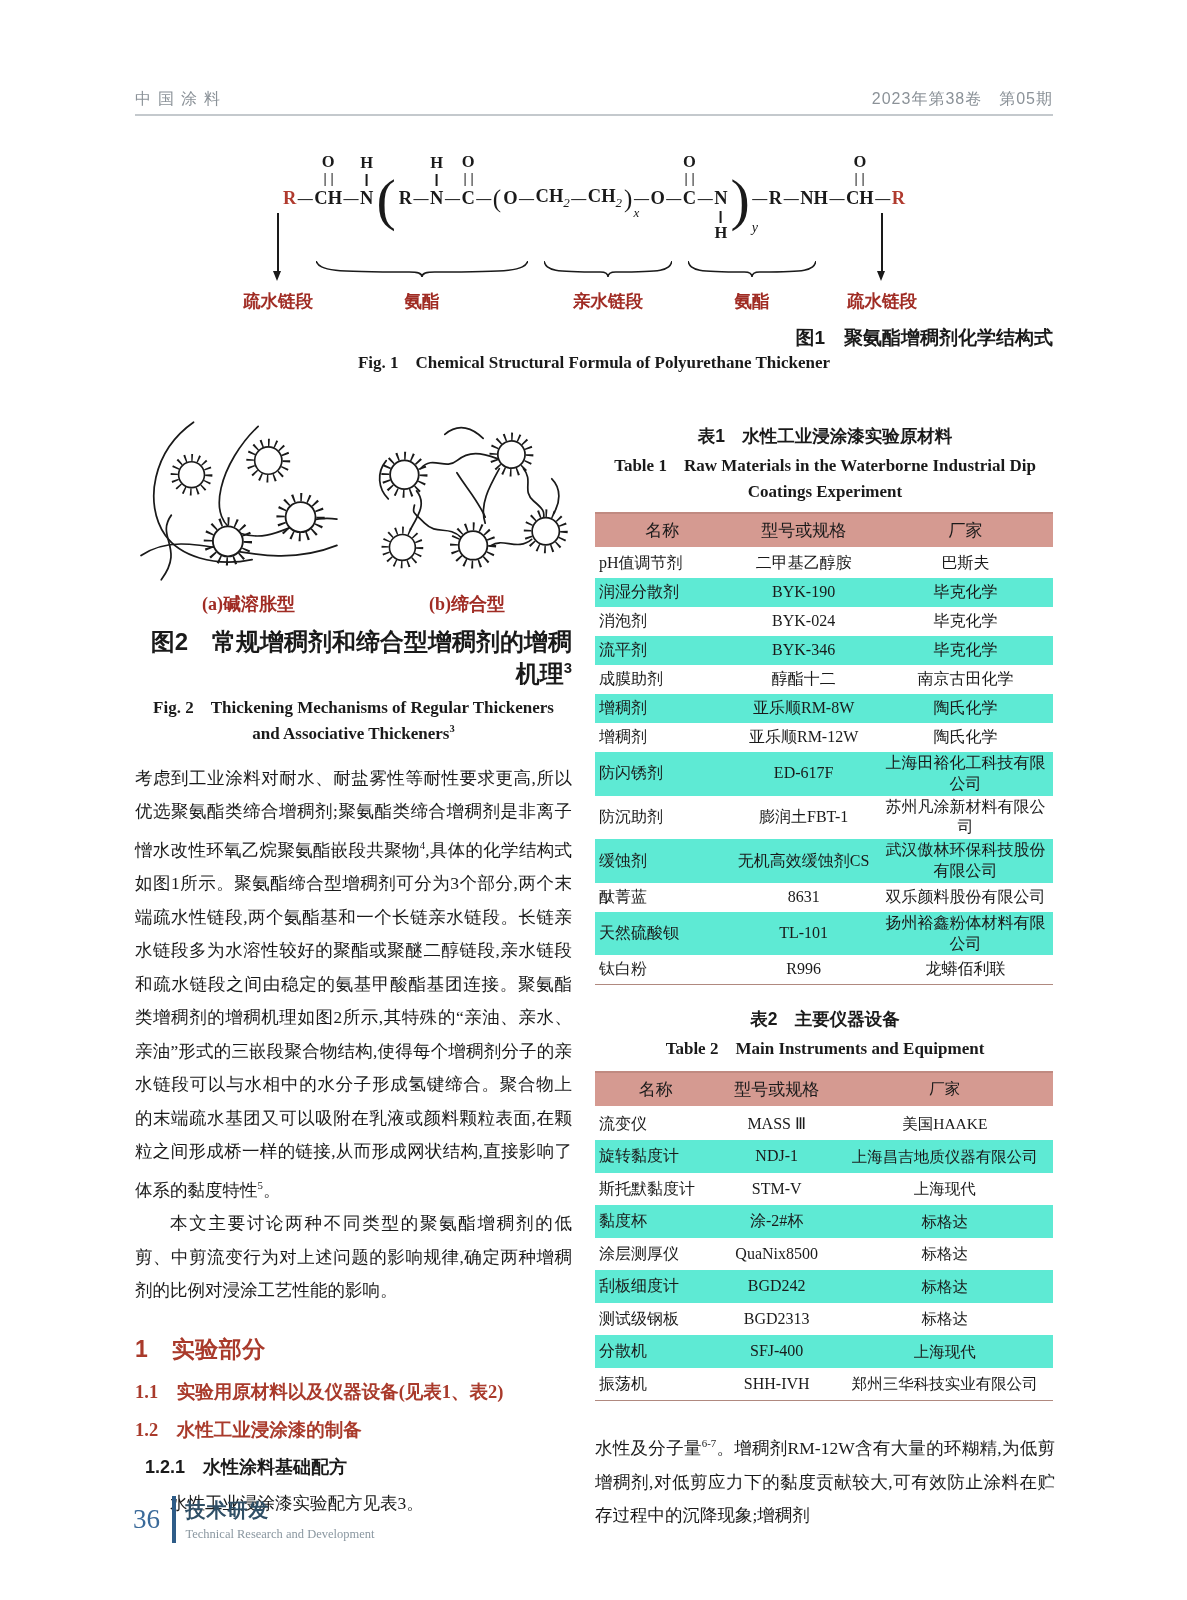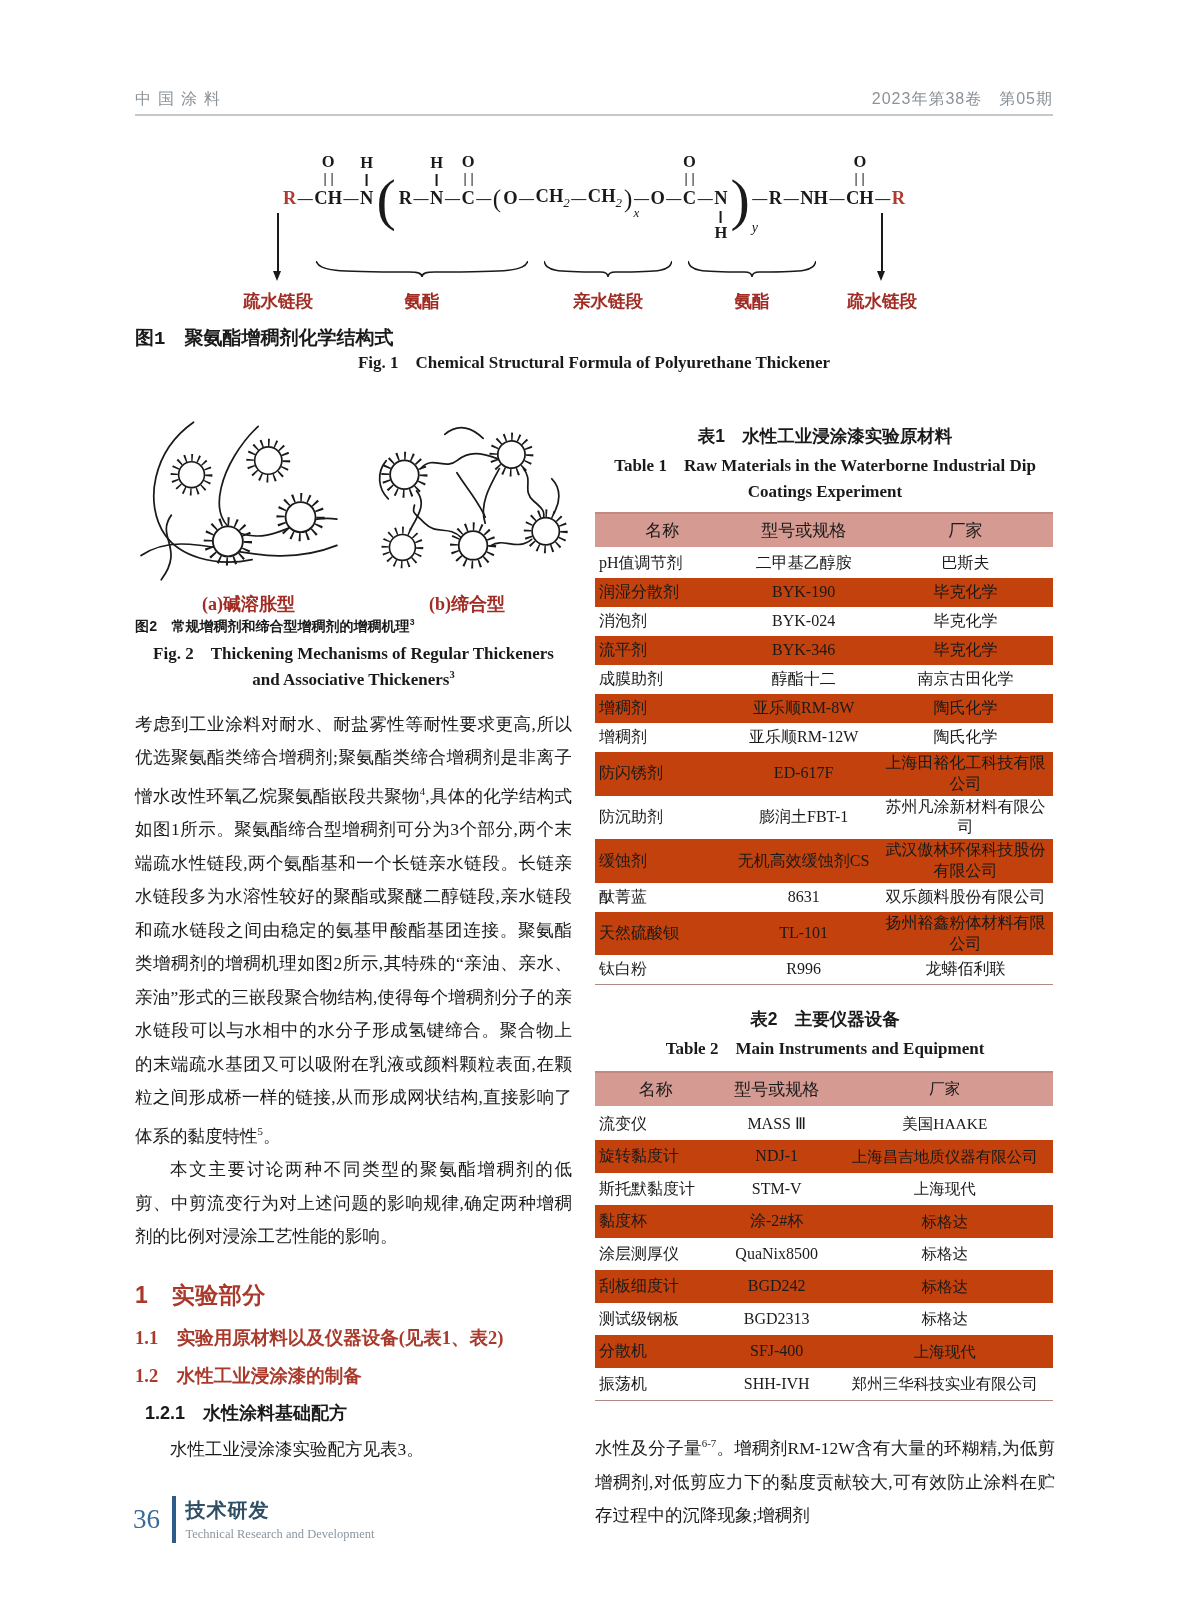--- a/index.html
+++ b/index.html
@@ -35,33 +35,33 @@
   .bond.sgl{width:1.7px;height:12px;background:#1a1a1a;}
 
   .fx-annot{position:relative;width:660px;margin:2px auto 0;height:112px;}
   .down-arrow{position:absolute;top:0;width:1.7px;height:62px;background:#1a1a1a;}
   .down-arrow:after{content:'';position:absolute;bottom:-10px;left:-3.9px;
     border:4.7px solid transparent;border-top:10px solid #1a1a1a;}
   .brace{position:absolute;top:48px;height:16px;}
   .brace path{stroke:#1a1a1a;stroke-width:1.5;fill:none;vector-effect:non-scaling-stroke;}
   .fx-label{position:absolute;top:76px;transform:translateX(-50%);
     color:#a02c24;font-weight:bold;font-size:17.5px;white-space:nowrap;}
-  .cap-zh{text-align:left;font-family:Liberation Mono, monospace;font-weight:bold;font-size:19px;margin-top:0;}
+  .cap-zh{text-align:right;font-family:Liberation Sans, sans-serif;font-weight:bold;font-size:19px;margin-top:0;}
   .cap-en{text-align:center;font-weight:bold;font-size:17px;}
 
   
   .col-left{position:absolute;left:135px;top:416px;width:437px;}
   .col-right{position:absolute;left:595px;top:424px;width:460px;}
 
   
   .fig2-imgs{display:flex;justify-content:space-between;}
   .fig2-imgs svg{display:block;}
   .fig2-labels{display:flex;justify-content:space-around;margin-top:4px;
     color:#a02c24;font-weight:bold;font-size:18px;}
-  .fig2 .cap-zh{font-size:14px;margin-top:2px;}
+  .fig2 .cap-zh{font-size:24px;margin-top:10px;}
   .fig2 .cap-en{font-size:17px;margin-top:6px;line-height:1.45;}
 
   
   .para{font-size:17.5px;line-height:33.5px;text-align:justify;margin:0;}
   .para.indent{text-indent:2em;}
   .col-left .para.first{margin-top:16px;}
   sup{font-size:0.62em;}
 
   .h1{color:#a93a2b;font-family:"Liberation Sans",sans-serif;font-weight:bold;
     font-size:23px;margin:26px 0 14px 0;letter-spacing:0.5px;}
@@ -71,21 +71,21 @@
     font-size:18px;margin:0 0 8px 10px;}
 
   
   .tbl-title-zh{text-align:center;font-family:"Liberation Sans",sans-serif;font-weight:bold;font-size:17.5px;}
   .tbl-title-en{text-align:center;font-weight:bold;font-size:17px;line-height:1.5;margin-top:5px;}
   table.datatable{border-collapse:collapse;width:458px;margin-top:8px;
     border-top:2px solid #c08a81;border-bottom:1.5px solid #b0897f;}
   .datatable th{background:#d59a91;font-weight:normal;font-size:17px;height:31px;
     border-bottom:2px solid #fff;text-align:center;}
   .datatable td{font-size:16px;height:27px;padding:1px 2px;text-align:center;line-height:1.3;}
-  .datatable tr.alt td{background:#c2410c;}
+  .datatable tr.alt td{background:#5eead4;}
   .datatable td.c0{text-align:left;padding-left:4px;}
   #table1 td.c0,#table1 th.c0{width:126px;}
   #table1 td.c1,#table1 th.c1{width:142px;}
   #table1 td.c2,#table1 th.c2{width:168px;}
   #table2{margin-top:9px;}
   #table2 td{height:30.5px;}
   #table2 td.c0,#table2 th.c0{width:122px;}
   #table2 td.c1,#table2 th.c1{width:118px;}
   #table2 td.c2,#table2 th.c2{width:214px;font-size:15.5px;white-space:nowrap;}
   .t2-wrap{margin-top:22px;}

